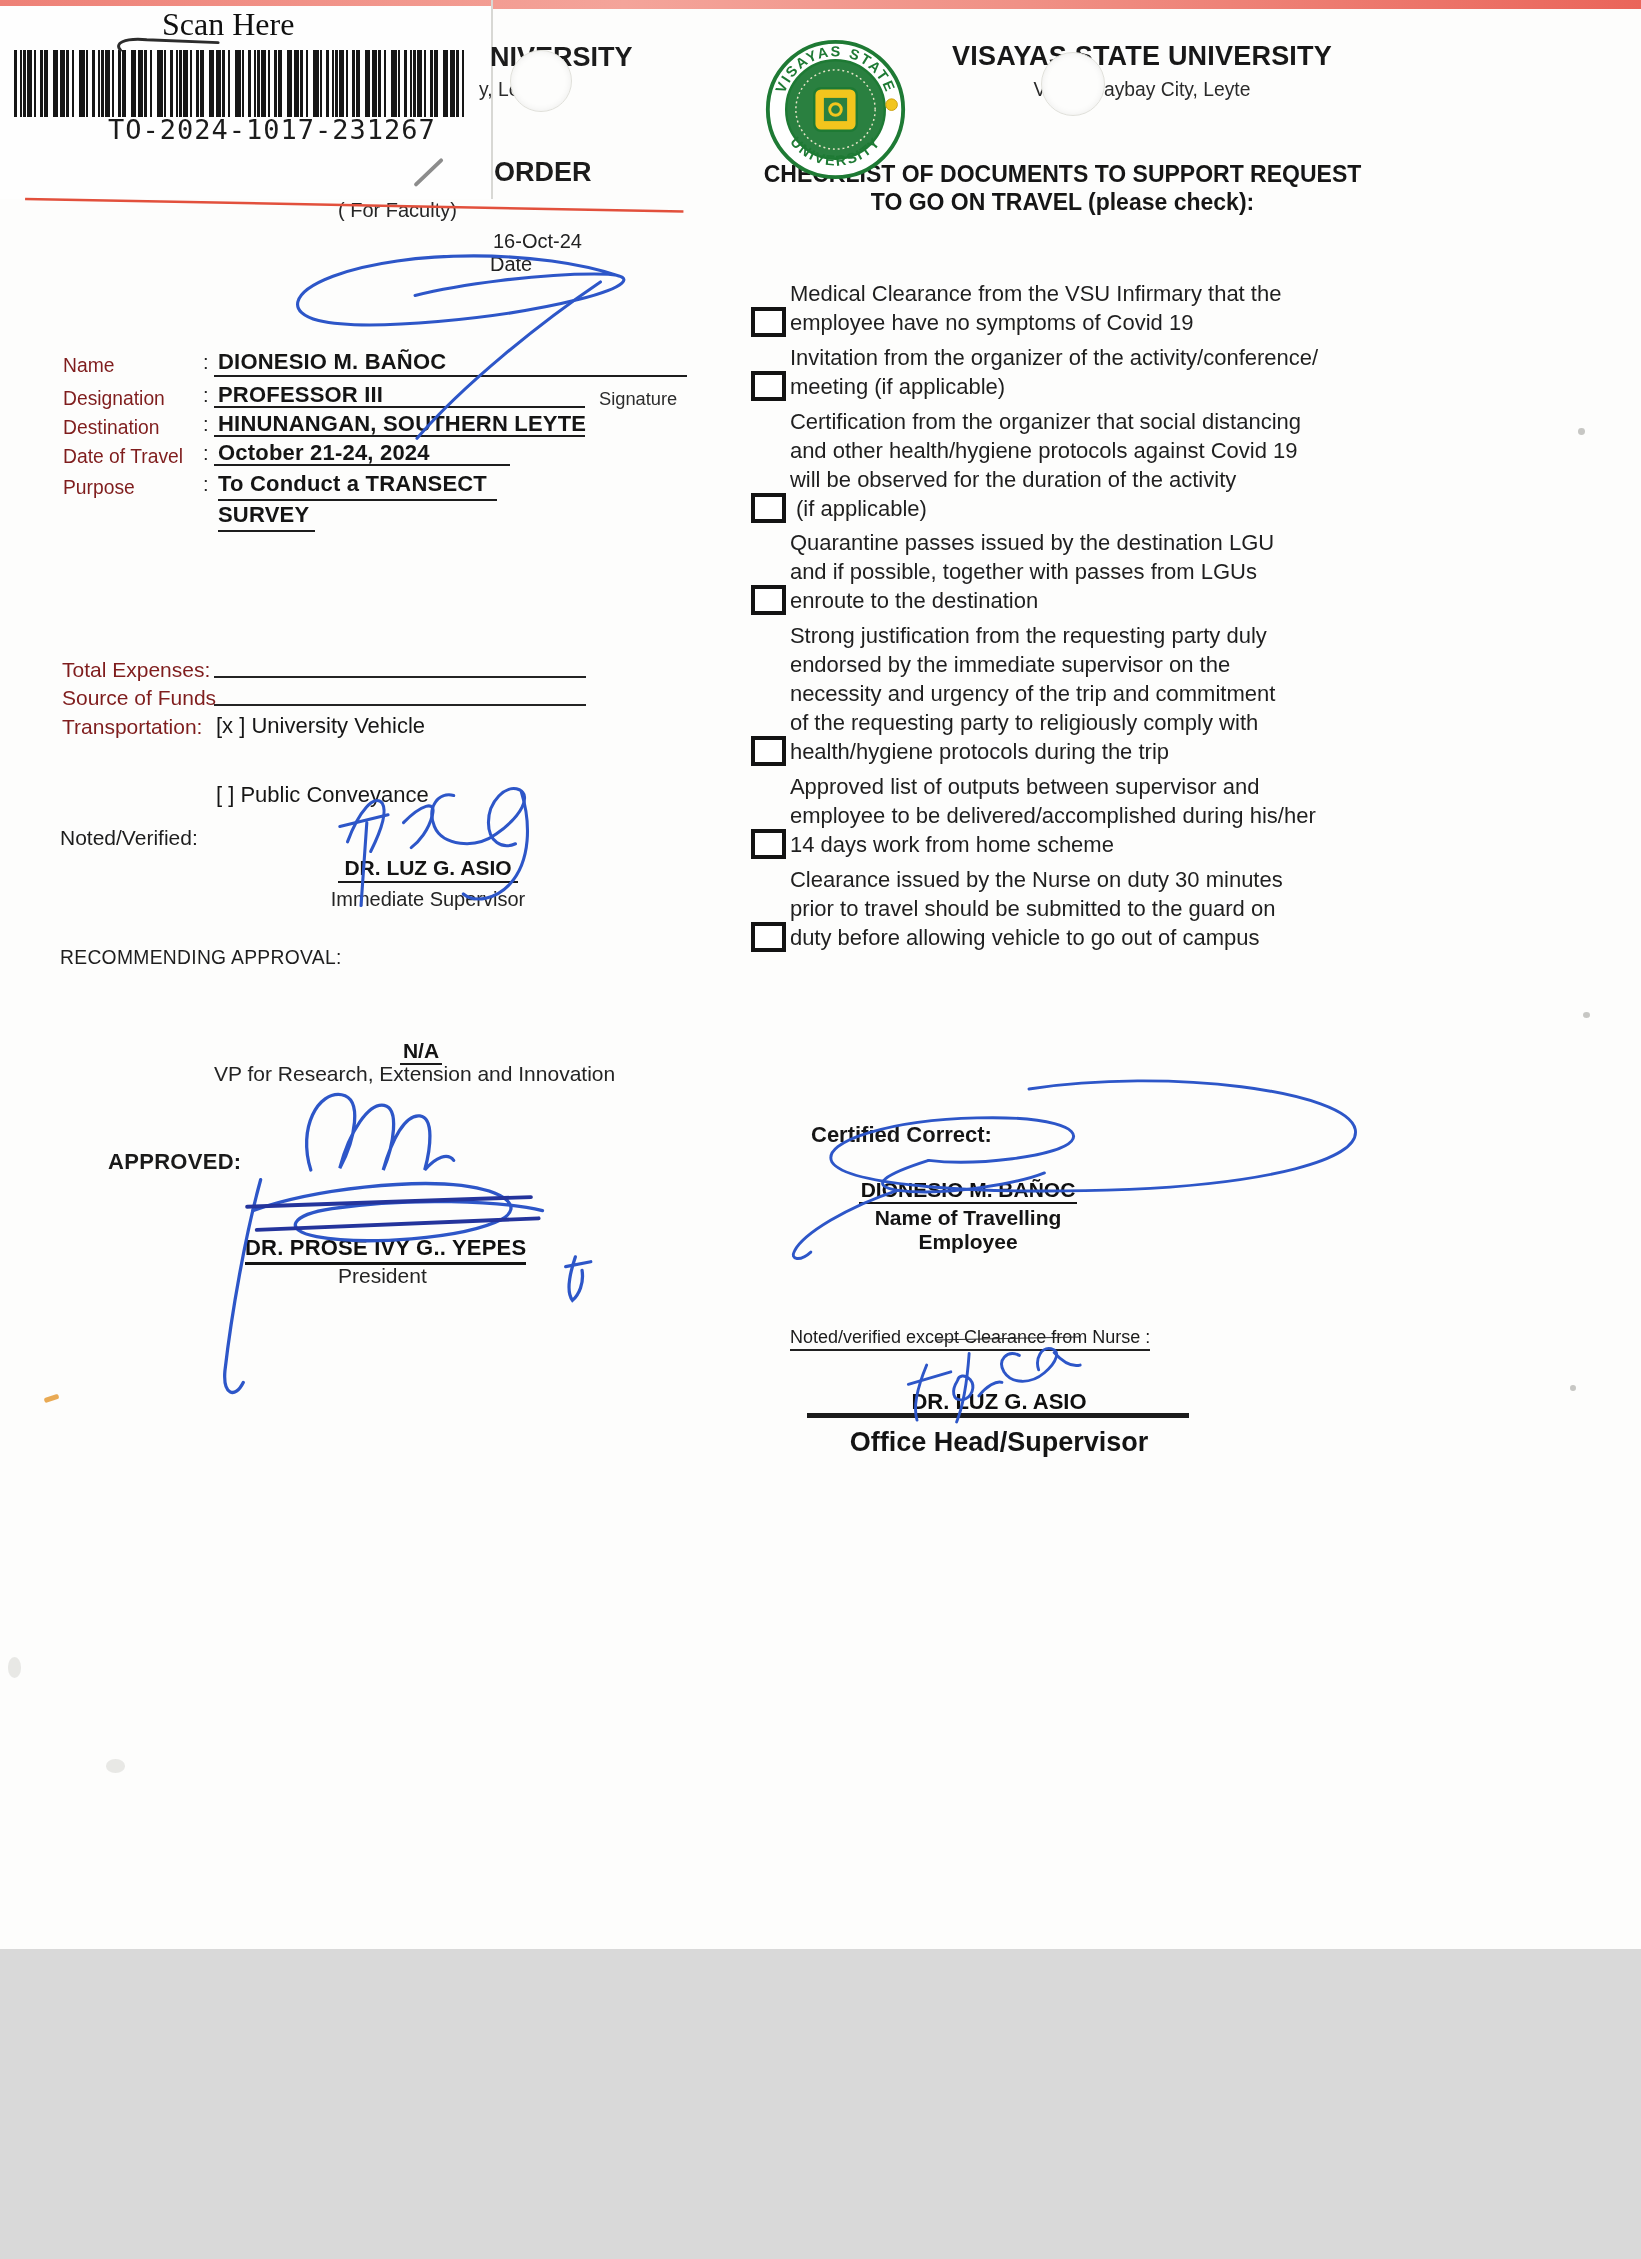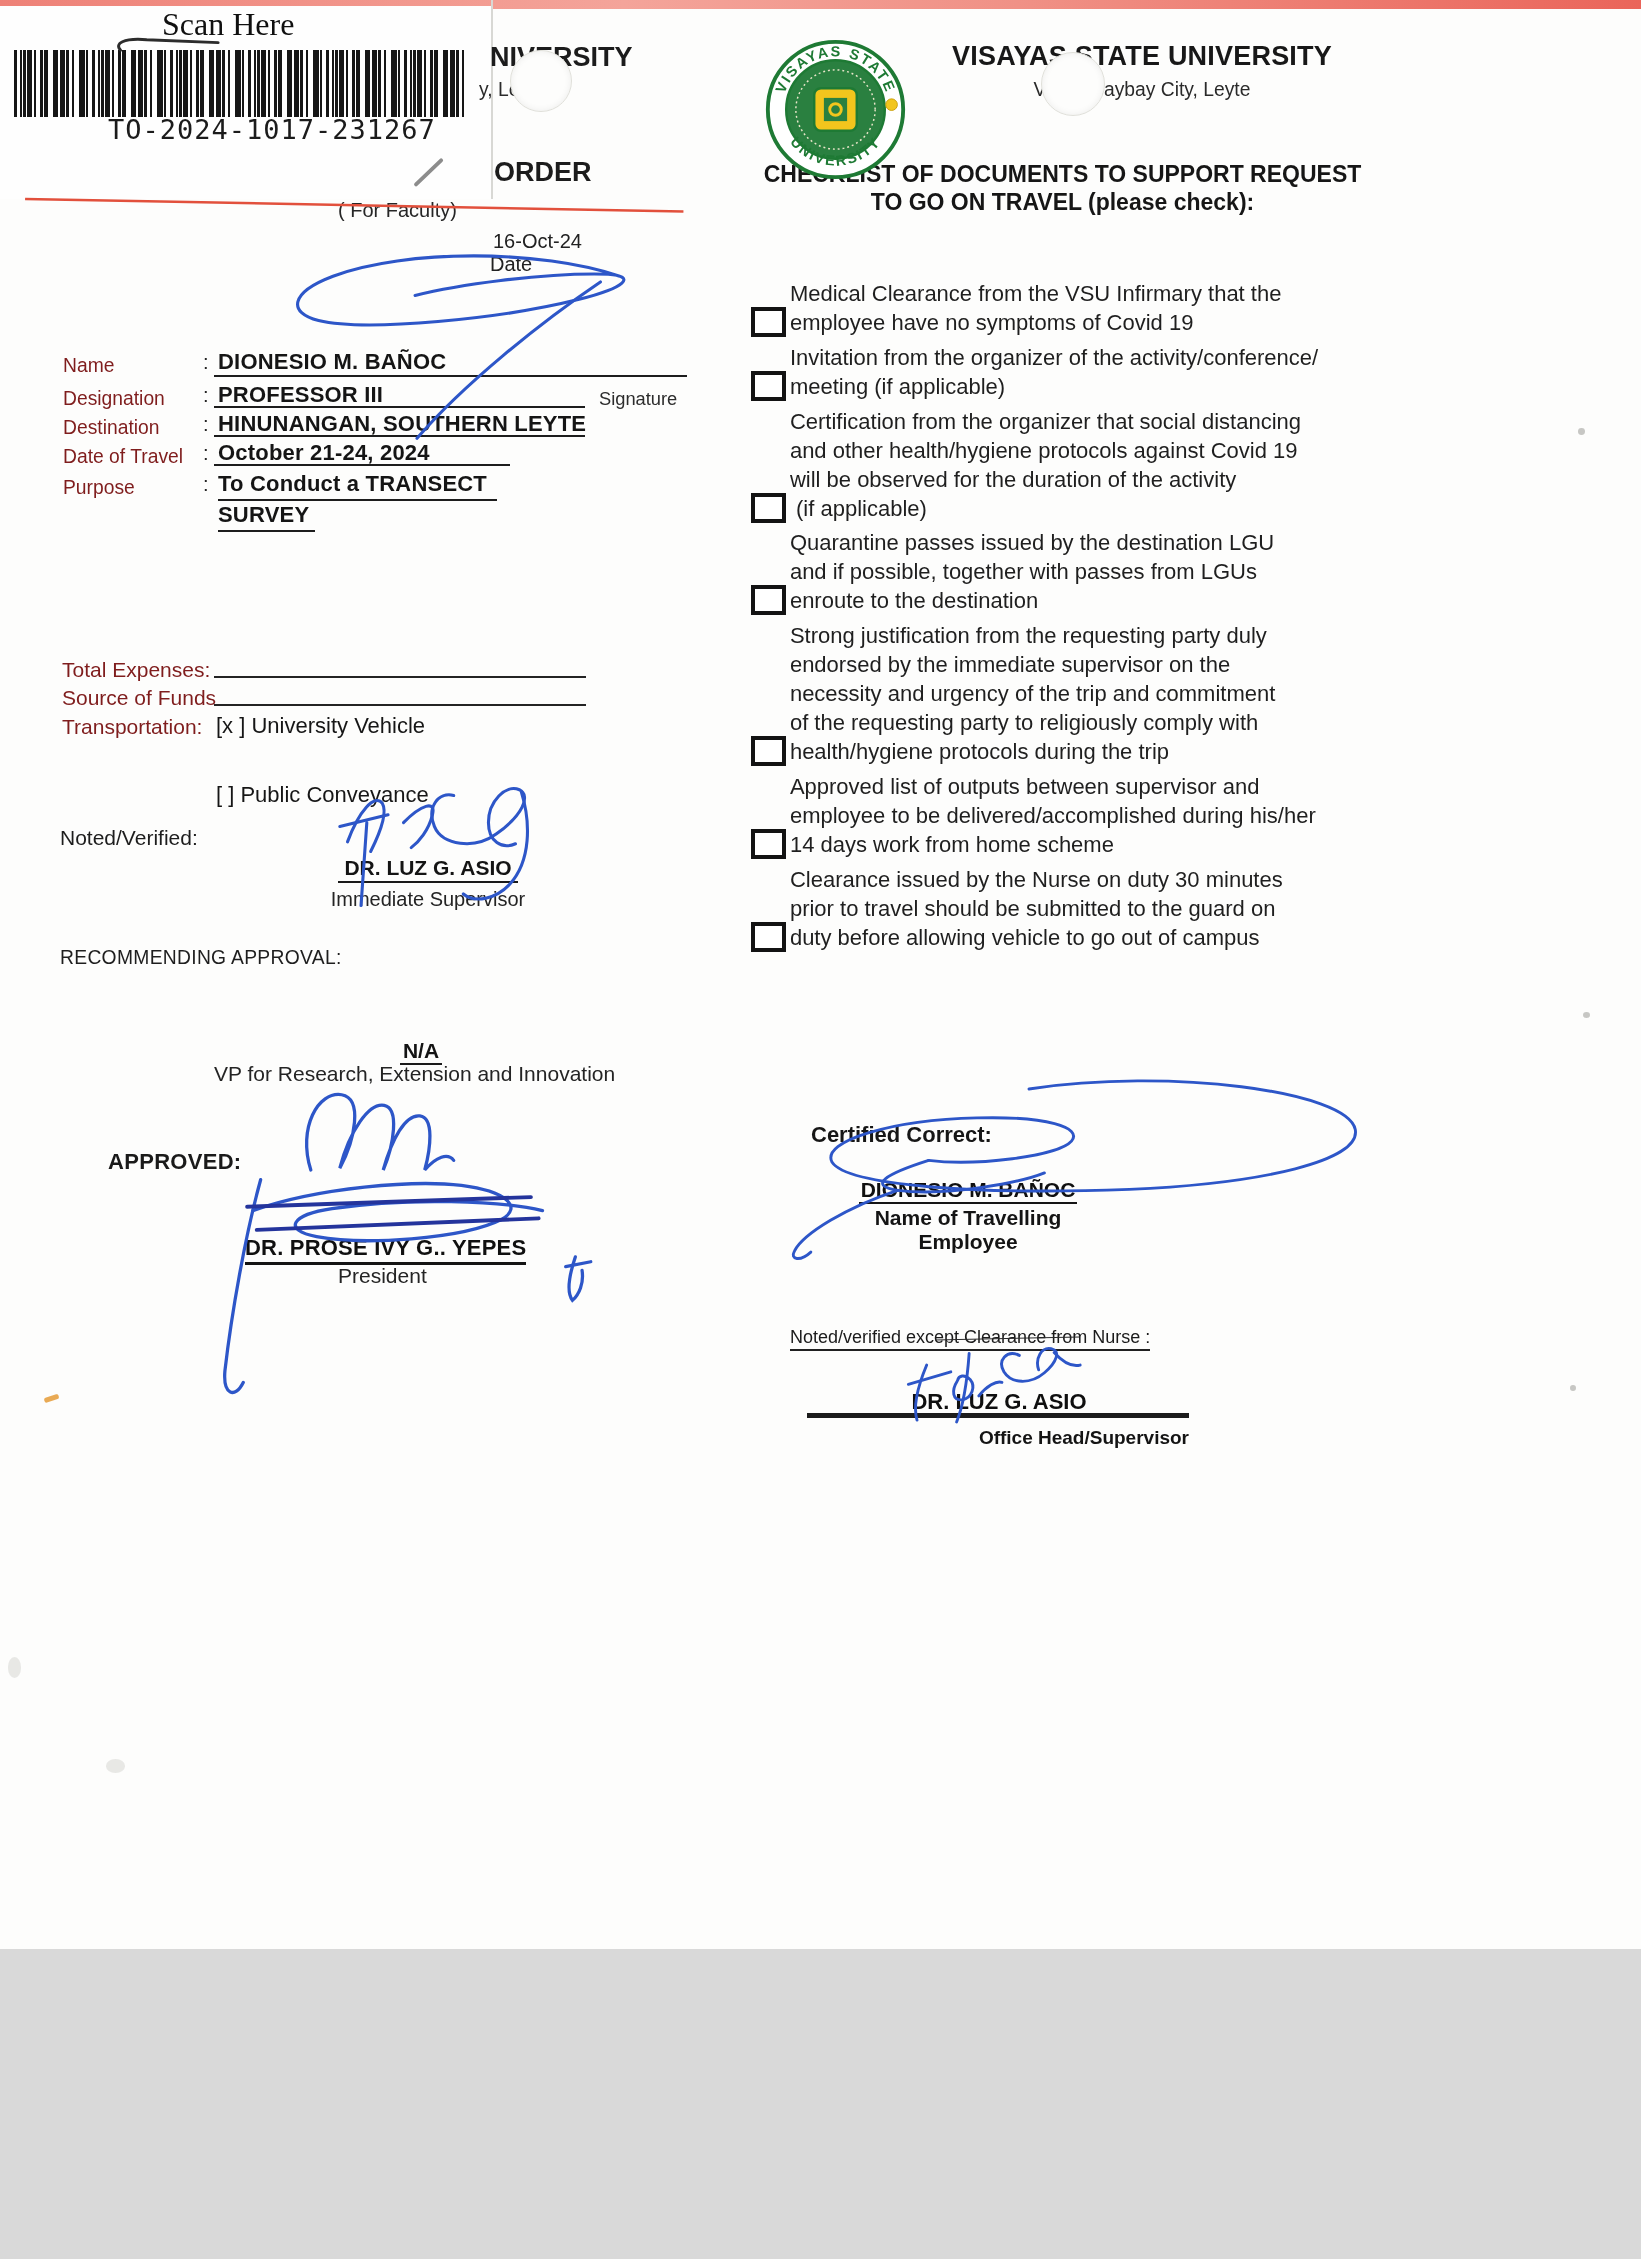--- a/index.html
+++ b/index.html
@@ -55,21 +55,21 @@
   .chk-lines{font-size:22px;line-height:29px;color:#1f1f1f;white-space:pre;}
   .cc-lbl{left:811px;top:1122px;font-size:22px;color:#161616;}
   .cc-name{left:828px;top:1178px;width:280px;text-align:center;font-size:21px;color:#101010;}
   .cc-name span{border-bottom:2.9px solid #151515;padding:0 1.9px 1px 1.9px;}
   .cc-title{left:828px;top:1206px;width:280px;text-align:center;font-size:21px;color:#141414;}
   .ne-lbl{left:790px;top:1327px;font-size:18px;color:#1b1b1b;border-bottom:2.4px solid #202020;padding-bottom:1px;}
   .ne-strike{left:935px;top:1338px;width:145px;border-bottom:1.9px solid #2a2a2a;transform:rotate(-1.2deg);}
   .oh-name{left:809px;top:1389px;width:380px;text-align:center;font-size:22px;color:#0f0f0f;}
   .oh-name span{border-bottom:2.9px solid #141414;padding:0 1.9px 1px 1.9px;}
   .oh-rule{left:807px;top:1413px;width:382px;height:4.8px;background:#1c1c1c;}
-  .oh-title{left:809px;top:1427px;width:380px;text-align:right;font-size:19px;color:#141414;}
+  .oh-title{left:809px;top:1427px;width:380px;text-align:center;font-size:27px;color:#141414;}
   
   .speck{background:#9a9a96;border-radius:50%;opacity:.55;}
   .orange-dash{left:44px;top:1396px;width:14.5px;height:4.8px;background:#e59b36;transform:rotate(-18deg);border-radius:1.9px;opacity:.85;}
   .smudge{background:#c9c9c4;opacity:.4;border-radius:50%;}
   svg.overlay{position:absolute;left:0;top:0;z-index:20;pointer-events:none;}
 </style>
 </head>
 <body>
 
 <div class="page">

